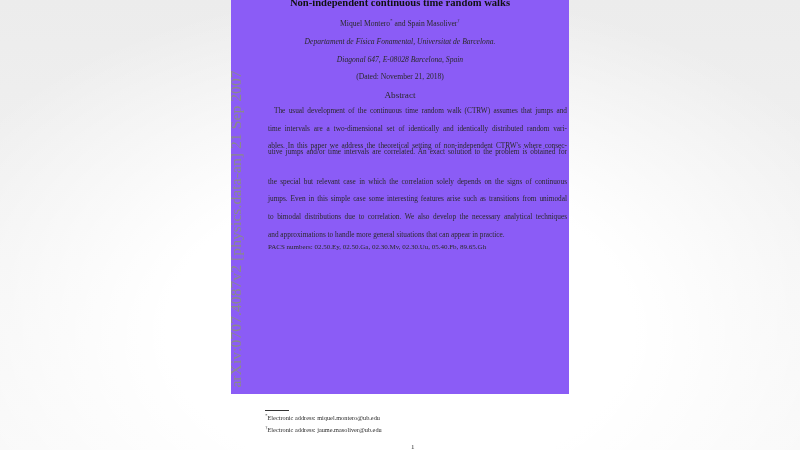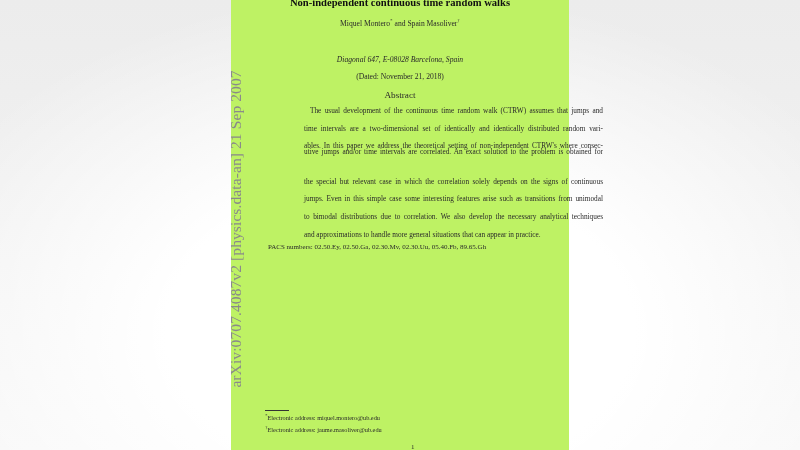--- a/index.html
+++ b/index.html
@@ -19,22 +19,22 @@
     }
     .viewer {
       position: absolute;
       inset: 0;
     }
     .page {
       position: absolute;
       left: 231px;
       top: 0;
       width: 338px;
-      height: 450px;
-      background: #bef264;
+      height: 394px;
+      background: #8b5cf6;
     }
     .line {
       position: absolute;
       white-space: nowrap;
       font-size: 7.6px;
       line-height: 10px;
       color: #2a2a2a;
     }
     .center {
       left: 0;
@@ -55,21 +55,20 @@
       top: 89px;
       font-size: 9.2px;
       line-height: 12px;
     }
     .abs-line {
       left: 37px;
       width: 299px;
       text-align: justify;
       text-align-last: justify;
       font-size: 7.3px;
-      margin-left: 36px;
     }
     .abs-line.first { left: 43px; width: 293px; }
     .abs-line.last { text-align-last: left; }
     .pacs {
       left: 37px;
       top: 242px;
       font-size: 7px;
     }
     .footnote-rule {
       position: absolute;
@@ -110,20 +109,21 @@
 <body>
 
 <div class="viewer">
 
   <div class="page">
 
     <div class="line center title">Non-independent continuous time random walks</div>
 
     <div class="line center authors"><span>Miquel Montero</span><sup>*</sup><span style="white-space:pre"> and </span><span>Spain Masoliver</span><sup>†</sup></div>
 
+    <div class="line center affil">Departament de Física Fonamental, Universitat de Barcelona.</div>
     <div class="line center address">Diagonal 647, E-08028 Barcelona, Spain</div>
     <div class="line center dated">(Dated: November 21, 2018)</div>
 
     <div class="line center abstract-heading">Abstract</div>
 
     <div>
       <div class="line abs-line first" style="top:106px">The usual development of the continuous time random walk (CTRW) assumes that jumps and</div>
       <div class="line abs-line" style="top:124px">time intervals are a two-dimensional set of identically and identically distributed random vari-</div>
       <div class="line abs-line" style="top:141px">ables. In this paper we address the theoretical setting of non-independent CTRW's where consec-</div>
       <div class="line abs-line" style="top:147px">utive jumps and/or time intervals are correlated.  An exact solution to the problem is obtained for</div>

